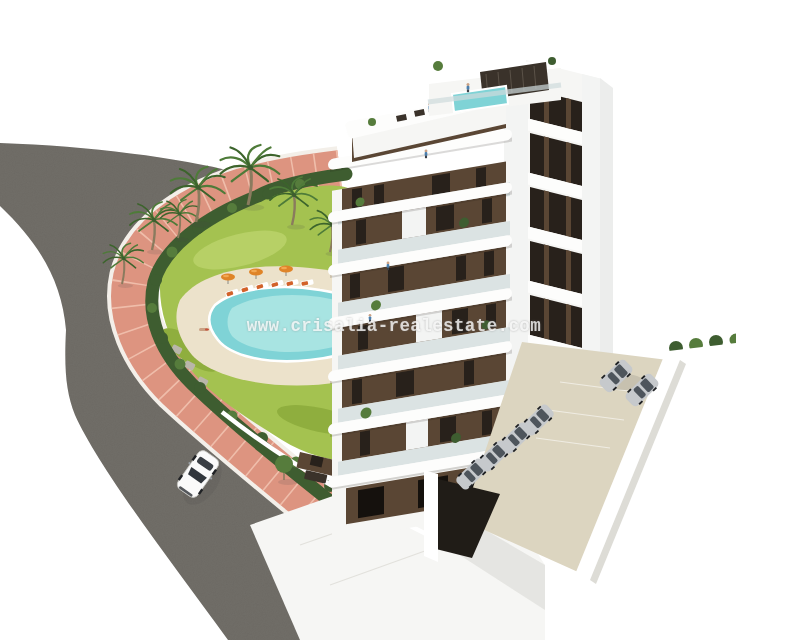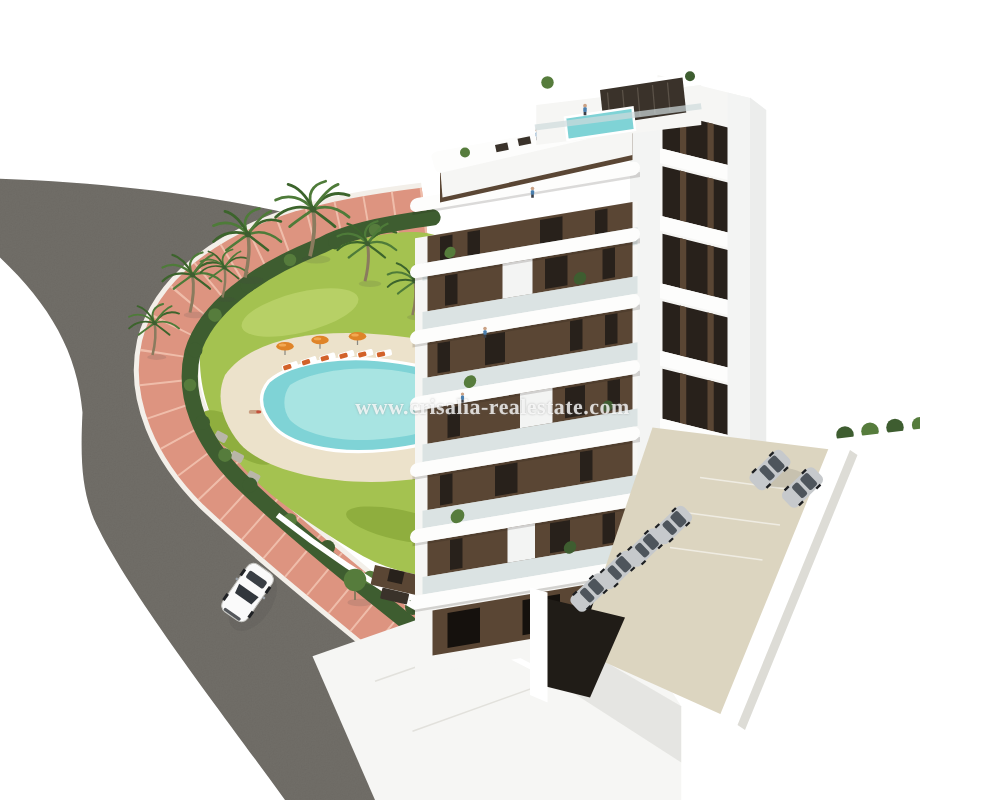--- a/index.html
+++ b/index.html
@@ -1,17 +1,17 @@
 <!DOCTYPE html>
 <html style="--background: #ffffff; --road: #74716b; --curb: #f3efe9; --sidewalk: #dd9480; --sidewalk_joint: #f2c4b2; --hedge: #3e5d30; --hedge_light: #567c3c; --grass: #a4c250; --grass_light: #b7d066; --grass_dark: #8fae3e; --pool_deck: #ece2cb; --pool_water: #7fd3d6; --pool_water_light: #a8e4e2; --palm_green: #4e7b39; --palm_green_dark: #3c642c; --palm_trunk: #8a7b5e; --facade_brown: #5a4634; --facade_brown_dark: #463527; --window_dark: #28211b; --glass: #c9d6d9; --pergola: #3a322a; --parking_ground: #dcd5c0; --parasol_orange: #df8428; --car_white: #fafafa; --car_silver: #c6c9cc; --car_dark: #32373d;"><head>
 <meta charset="utf-8">
 <style>
   html,body{margin:0;padding:0;background:#fff;}
   .stage{position:relative;width:736px;height:640px;overflow:hidden;background:var(--background,#fff);
-         font-family:Liberation Serif, serif;}
+         font-family:Liberation Mono, monospace;}
   svg{position:absolute;inset:0;display:block;}
 
   
   .bg{fill:var(--background)}
   .road{fill:var(--road)}
   .road-shade{fill:#000;opacity:.07}
   .curb{stroke:var(--curb)}
   .sidewalk{stroke:var(--sidewalk)}
   .sidewalk-joint{stroke:var(--sidewalk_joint);opacity:.85}
   .hedge{stroke:var(--hedge)}

